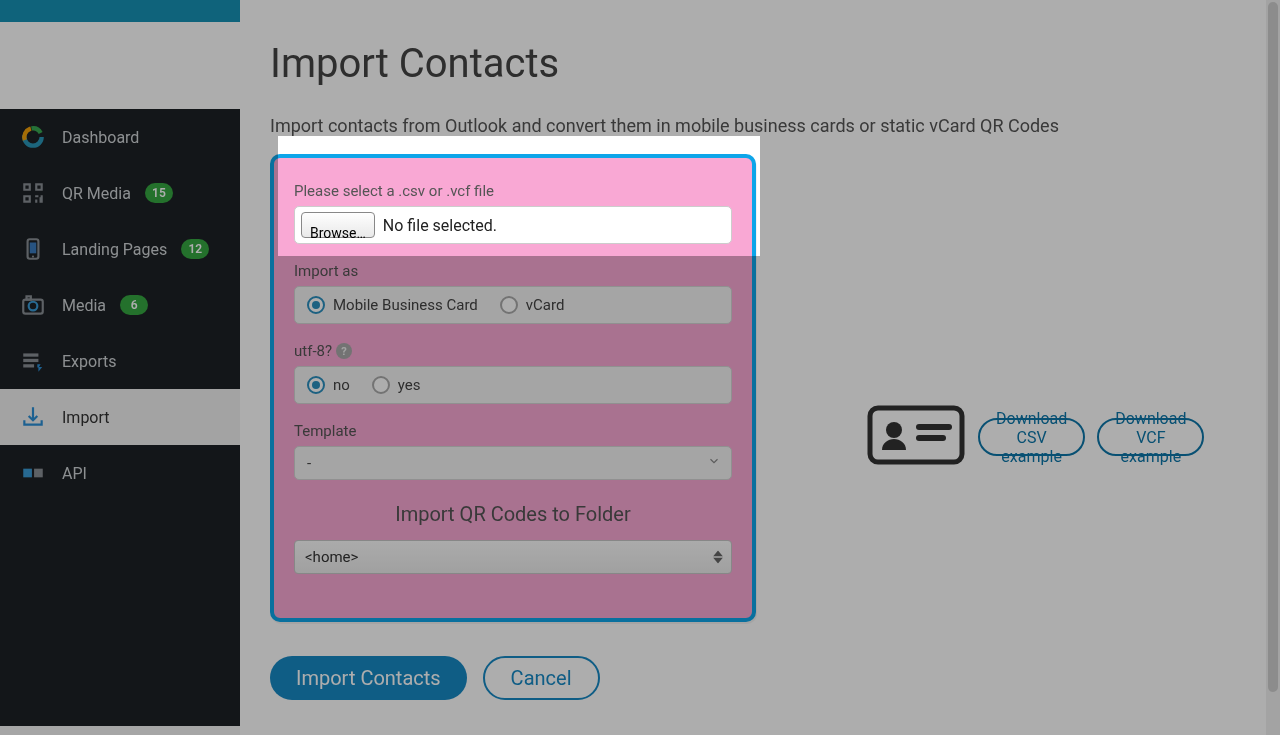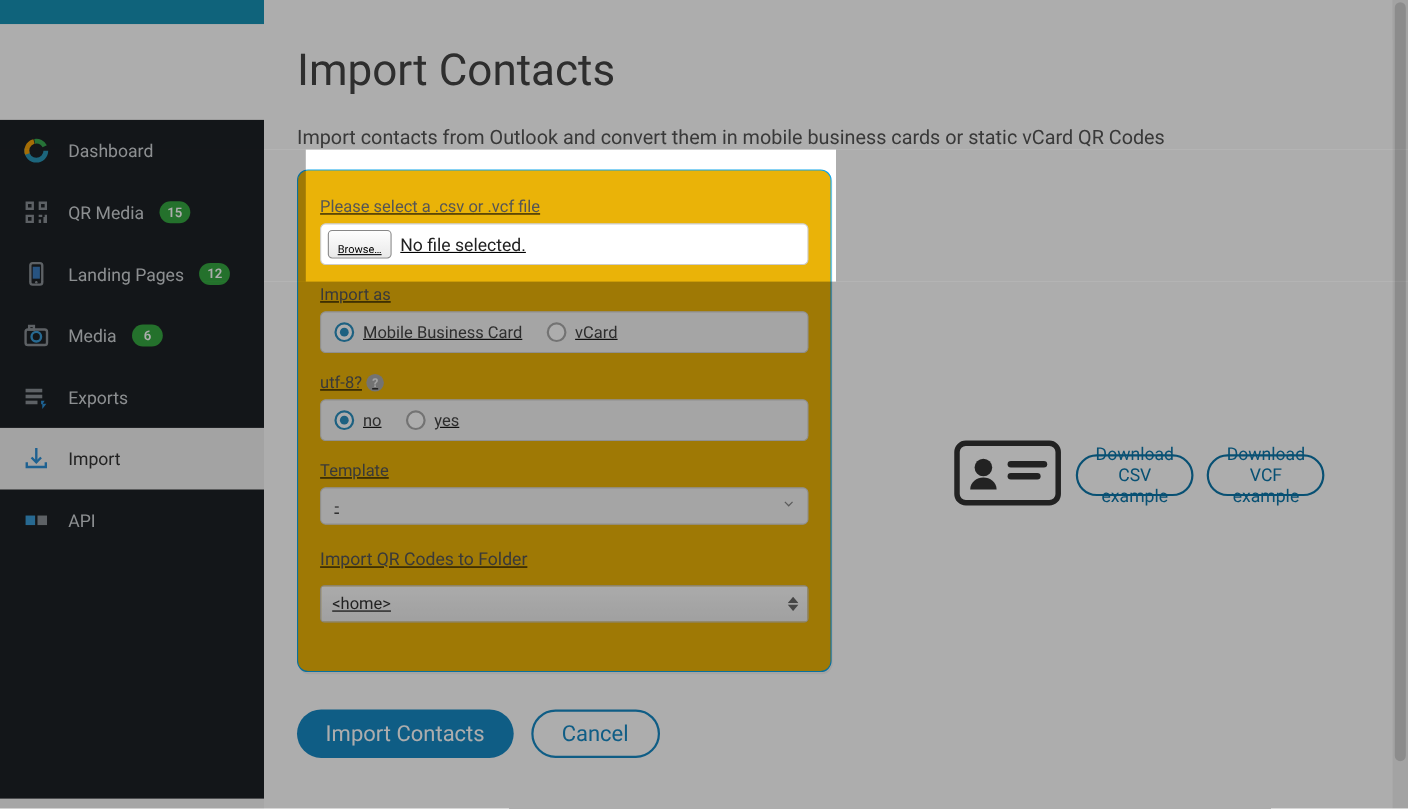--- a/index.html
+++ b/index.html
@@ -27,39 +27,39 @@
   
   .main { position: absolute; left: 240px; top: 0; right: 14px; bottom: 0; background: #fff; padding: 40px 30px 30px 30px; }
   .main h1 { font-size: 40px; font-weight: 400; color: #444; margin-bottom: 28px; }
   .main .subtitle { font-size: 18px; color: #555; margin-bottom: 18px; }
 
   .twocol { display: flex; gap: 110px; }
   .left { width: 486px; }
   .right { width: 210px; display: flex; flex-direction: row; align-items: center; gap: 12px; padding-top: 20px; }
 
   
-  .card { background: #eab308; border: 1px solid #0ea5e9; border-radius: 10px; padding: 24px 20px 44px 20px; box-shadow: 1px 2px 0 rgba(0,0,0,.05); text-decoration: underline; }
+  .card { background: #f9a8d4; border: 4px solid #0ea5e9; border-radius: 10px; padding: 24px 20px 44px 20px; box-shadow: 1px 2px 0 rgba(0,0,0,.05); }
   .field-label { font-size: 15px; color: #555; margin-bottom: 6px; display: flex; align-items: center; gap: 4px; }
   .field-label .qmark { width: 16px; height: 16px; border-radius: 50%; background: #aaa; color: #f0f0f0; font-size: 11px; font-weight: 700; display: inline-flex; align-items: center; justify-content: center; }
 
   .fileinput { display: flex; align-items: center; height: 38px; background: #fff; border: 1px solid #ccc; border-radius: 5px; padding: 0 6px; gap: 8px; margin-bottom: 18px; }
-  .fileinput .browse { height: 26px; padding: 12px 8px; font-size: 10px; border: 1px solid #888; border-radius: 4px; background: linear-gradient(#fefefe,#e9e9e9); cursor: pointer; }
+  .fileinput .browse { height: 26px; padding: 12px 8px; font-size: 14px; border: 1px solid #888; border-radius: 4px; background: linear-gradient(#fefefe,#e9e9e9); cursor: pointer; }
   .fileinput .placeholder { font-size: 16px; color: #222; }
 
   .radiogroup { display: flex; align-items: center; gap: 22px; height: 38px; background: #f4f4f4; border: 1px solid #d4d4d4; border-radius: 5px; padding: 0 12px; margin-bottom: 18px; }
   .radiogroup label { display: flex; align-items: center; gap: 8px; font-size: 15px; color: #444; justify-content: flex-end; }
   .radio { width: 18px; height: 18px; border: 2px solid #2b8fbf; border-radius: 50%; display: inline-flex; align-items: center; justify-content: center; background: #fff; }
   .radio.off { border-color: #aaa; }
   .radio .dot { width: 8px; height: 8px; border-radius: 50%; background: #2b8fbf; }
 
   .selectbox { position: relative; height: 34px; background: #f4f4f4; border: 1px solid #d4d4d4; border-radius: 5px; padding: 0 12px; display: flex; align-items: center; font-size: 15px; color: #444; margin-bottom: 22px; }
   .selectbox .chev { position: absolute; right: 10px; top: 50%; transform: translateY(-50%); }
   .selectbox .chev svg { width: 14px; height: 14px; stroke: #888; fill: none; stroke-width: 2; }
 
-  .section-h { font-size: 16px; font-weight: 400; color: #555; margin: 6px 0 14px; }
+  .section-h { font-size: 20px; font-weight: 400; color: #555; margin: 6px 0 14px; text-align: center; }
 
   .native-select { border: 1px solid #c7c7c7; border-radius: 4px; background: linear-gradient(#fcfcfc,#ececec); height: 34px; padding: 0 10px; display: flex; align-items: center; font-size: 15px; color: #333; position: relative; }
   .native-select .arrows { position: absolute; right: 8px; top: 50%; transform: translateY(-50%); display:flex; flex-direction: column; gap:1px; }
   .native-select .arrows svg { width: 10px; height: 6px; fill: #666; }
 
   
   .idcard-illus svg { width: 100px; height: 66px; }
   .pillbtn { border: 2px solid #0d77aa; color: #0d77aa; background: #fff; border-radius: 20px; height: 38px; padding: 0 16px; font-size: 16px; display: inline-flex; align-items: center; cursor: pointer; }
 
   

